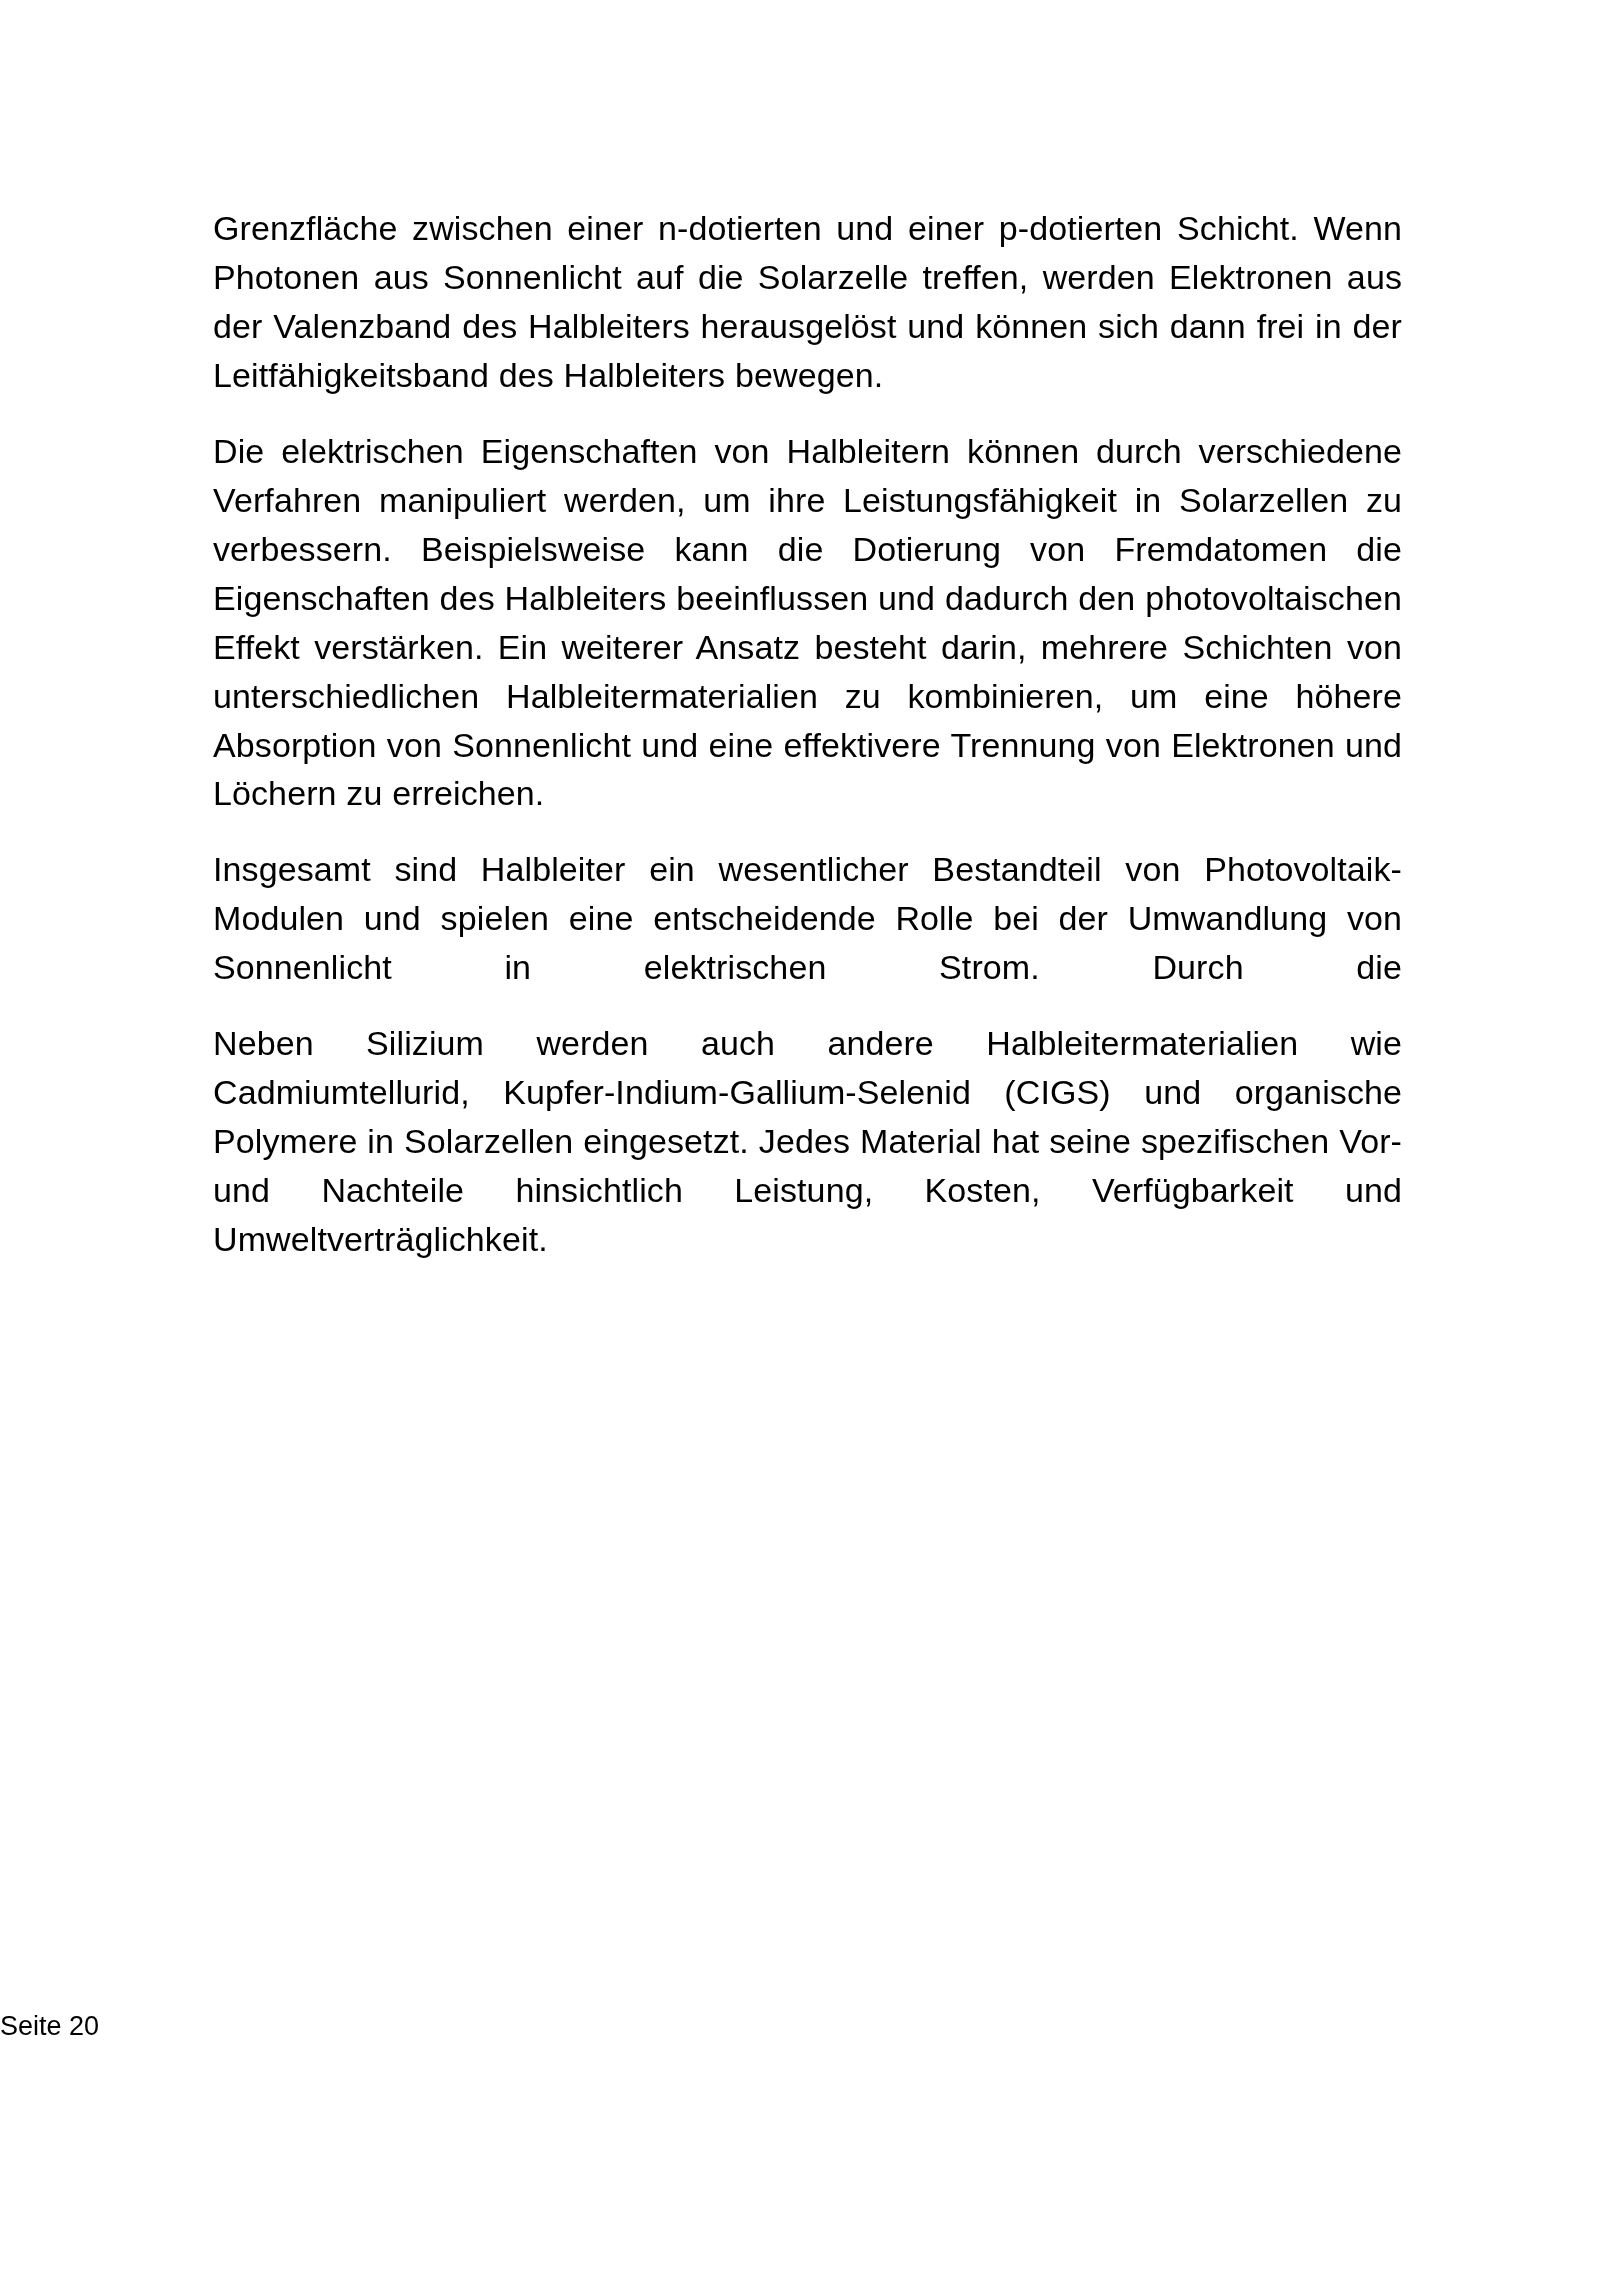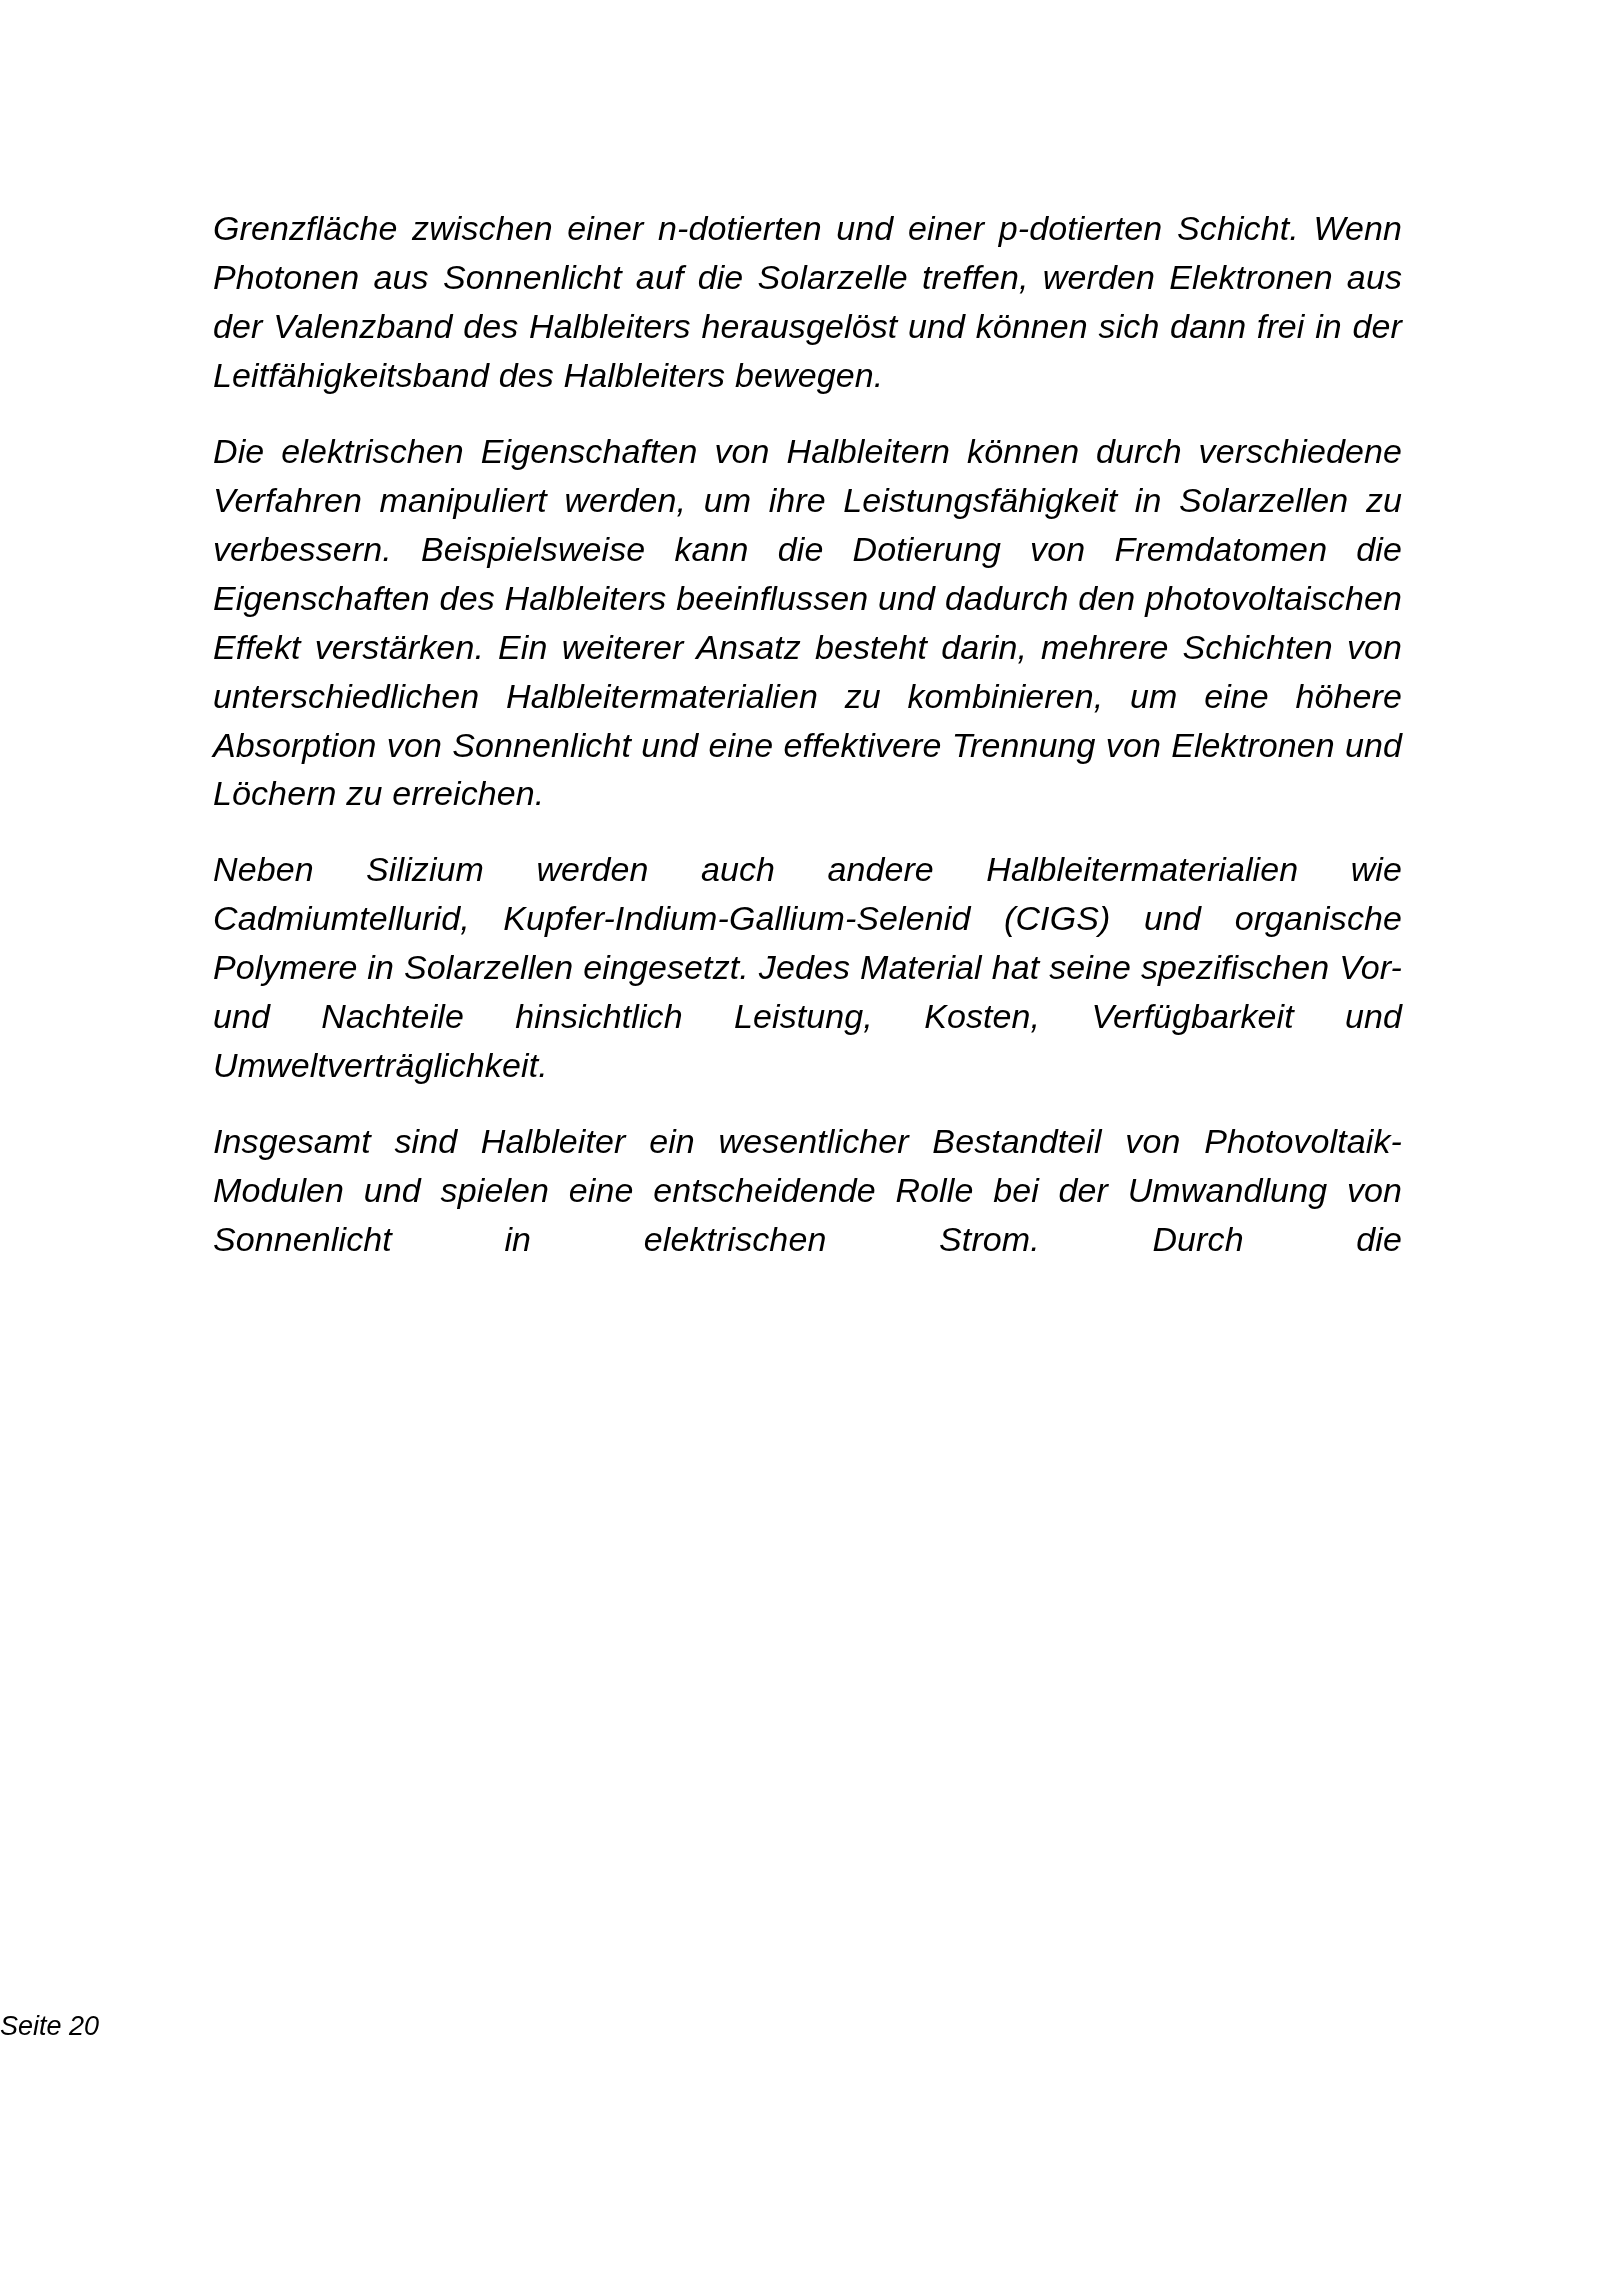--- a/index.html
+++ b/index.html
@@ -13,21 +13,20 @@
     font-family: "Liberation Sans", sans-serif;
     color: #000000;
     -webkit-font-smoothing: antialiased;
   }
   .page {
     position: relative;
     width: 1618px;
     height: 2293px;
     box-sizing: border-box;
     background: #ffffff;
-    font-style: italic;
   }
   .content {
     position: absolute;
     left: 213px;
     top: 204px;
     width: 1189px;
   }
   p.para {
     margin: 0 0 27px 0;
     font-size: 34px;
@@ -51,22 +50,22 @@
   }
 </style>
 </head>
 <body>
 
 <div class="page">
 
   <div class="content">
     <p class="para">Grenzfläche zwischen einer n-dotierten und einer p-dotierten Schicht. Wenn Photonen aus Sonnenlicht auf die Solarzelle treffen, werden Elektronen aus der Valenzband des Halbleiters herausgelöst und können sich dann frei in der Leitfähigkeitsband des Halbleiters bewegen.</p>
     <p class="para">Die elektrischen Eigenschaften von Halbleitern können durch verschiedene Verfahren manipuliert werden, um ihre Leistungsfähigkeit in Solarzellen zu verbessern. Beispielsweise kann die Dotierung von Fremdatomen die Eigenschaften des Halbleiters beeinflussen und dadurch den photovoltaischen Effekt verstärken. Ein weiterer Ansatz besteht darin, mehrere Schichten von unterschiedlichen Halbleitermaterialien zu kombinieren, um eine höhere Absorption von Sonnenlicht und eine effektivere Trennung von Elektronen und Löchern zu erreichen.</p>
+    <p class="para" style="text-align-last: justify;">Insgesamt sind Halbleiter ein wesentlicher Bestandteil von Photovoltaik-Modulen und spielen eine entscheidende Rolle bei der Umwandlung von Sonnenlicht in elektrischen Strom. Durch die</p>
     <p class="para">Neben Silizium werden auch andere Halbleitermaterialien wie Cadmiumtellurid, Kupfer-Indium-Gallium-Selenid (CIGS) und organische Polymere in Solarzellen eingesetzt. Jedes Material hat seine spezifischen Vor- und Nachteile hinsichtlich Leistung, Kosten, Verfügbarkeit und Umweltverträglichkeit.</p>
-    <p class="para" style="text-align-last: justify;">Insgesamt sind Halbleiter ein wesentlicher Bestandteil von Photovoltaik-Modulen und spielen eine entscheidende Rolle bei der Umwandlung von Sonnenlicht in elektrischen Strom. Durch die</p>
   </div>
 
   <div class="footer">
     <span>Seite 20</span>
   </div>
 
 </div>
 
 
 </body></html>

